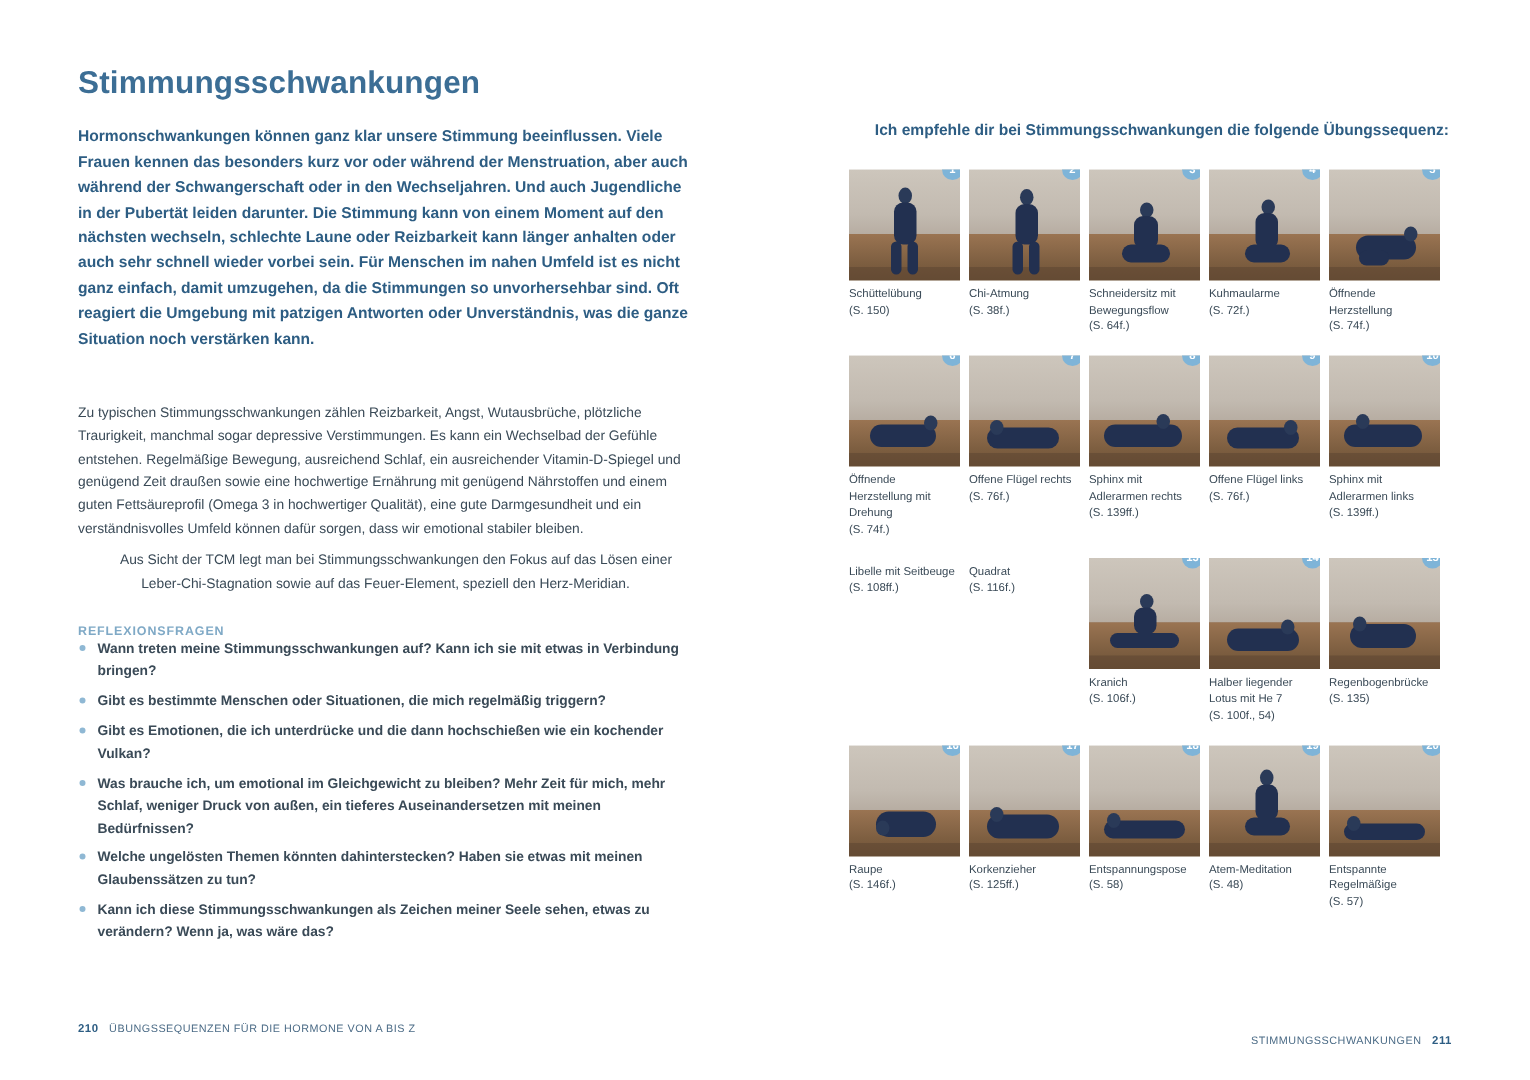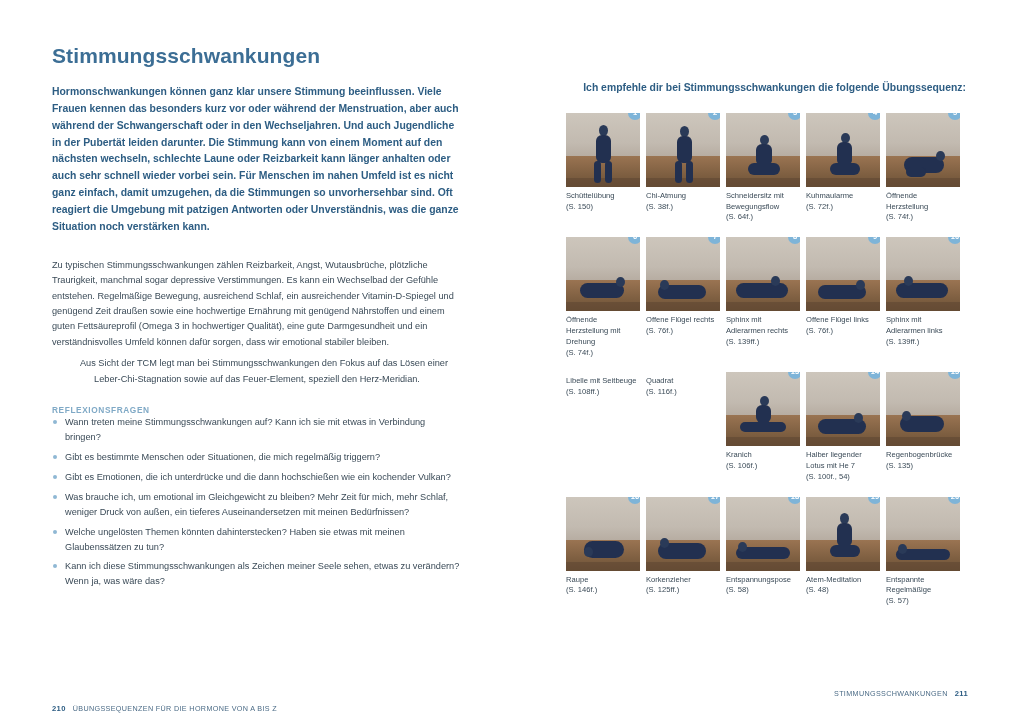--- a/index.html
+++ b/index.html
@@ -32,21 +32,21 @@
     font-weight: bold;
     color: #3c6e95;
     margin: 0 0 16px 0;
     letter-spacing: 0.1px;
   }
   .lead {
     font-size: 10.4px;
     line-height: 1.62;
     font-weight: bold;
     color: #2d5d83;
-    margin: 0 0 22px 0;
+    margin: 0 0 32px 0;
   }
   .body-text {
     font-size: 9.2px;
     line-height: 1.68;
     color: #3a4a57;
     margin: 0 0 6px 0;
     text-align: left;
   }
   .body-text.indent {
     text-indent: 14px;
@@ -56,20 +56,21 @@
     font-size: 8.3px;
     letter-spacing: 0.6px;
     color: #7fa9c6;
     margin: 18px 0 0 0;
     font-weight: bold;
   }
   ul.questions {
     list-style: none;
     margin: 0;
     padding: 0;
+    font-weight: bold;
   }
   ul.questions li {
     position: relative;
     padding-left: 13px;
     font-size: 9.2px;
     line-height: 1.62;
     color: #3a4a57;
     margin-bottom: 5px;
   }
   ul.questions li::before {
@@ -165,21 +166,21 @@
   }
   .row {
     position: relative;
     display: flex;
     margin-bottom: 6px;
   }
   
   .footer-left {
     position: absolute;
     left: 52px;
-    bottom: 7px;
+    bottom: 30px;
     font-size: 7.2px;
     color: #4b6b86;
     letter-spacing: 0.35px;
   }
   .footer-left .pg {
     font-weight: bold;
     color: #2d5d83;
     margin-right: 7px;
     font-size: 7.6px;
   }

